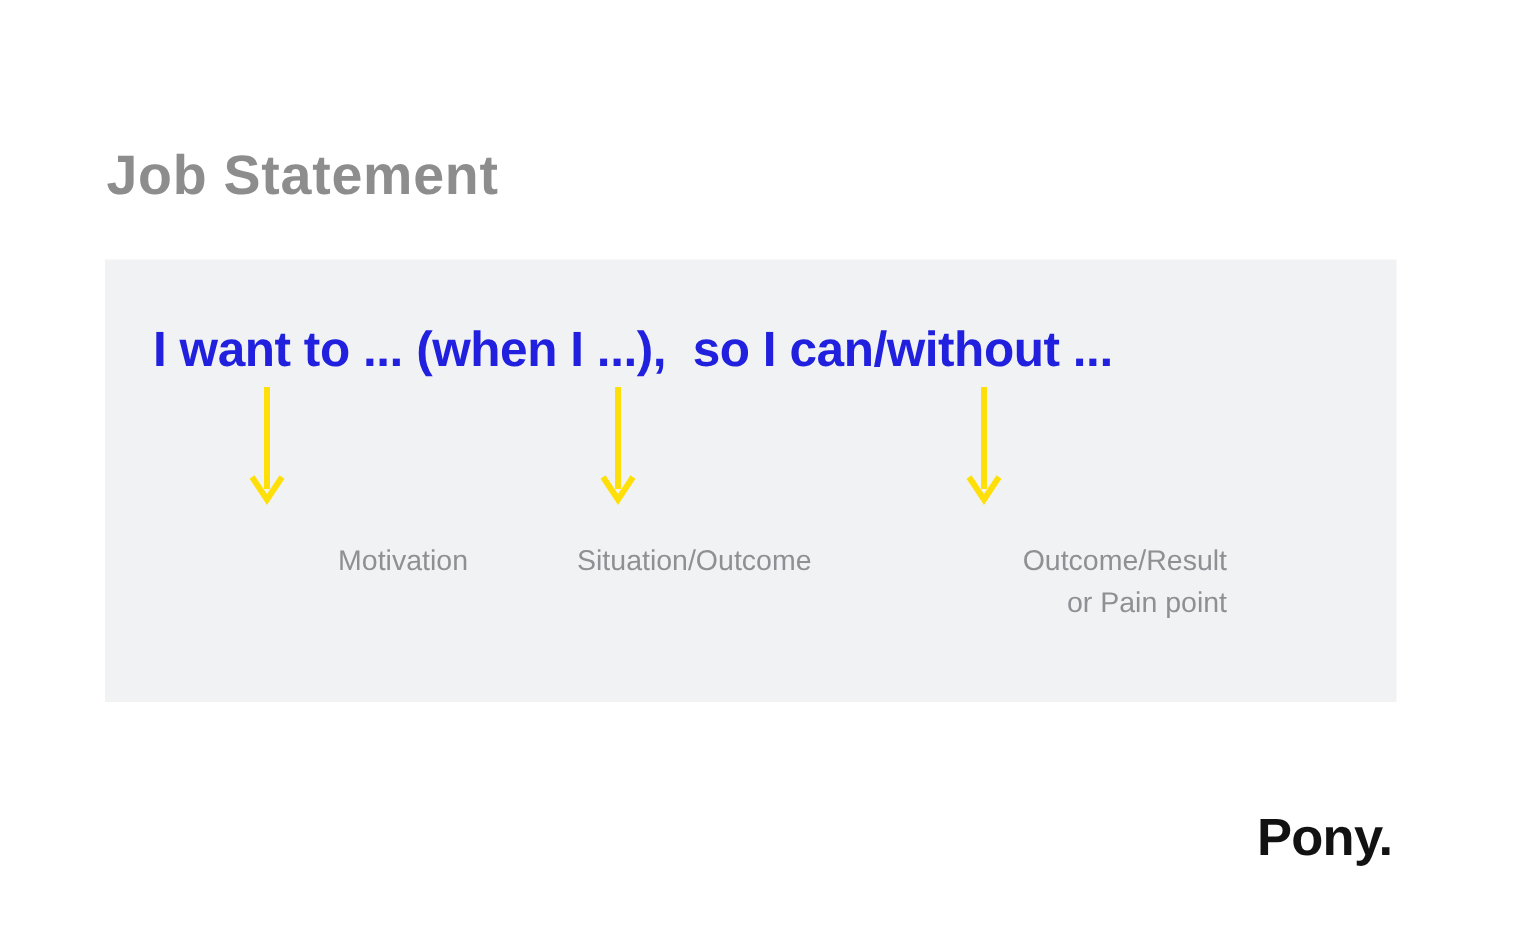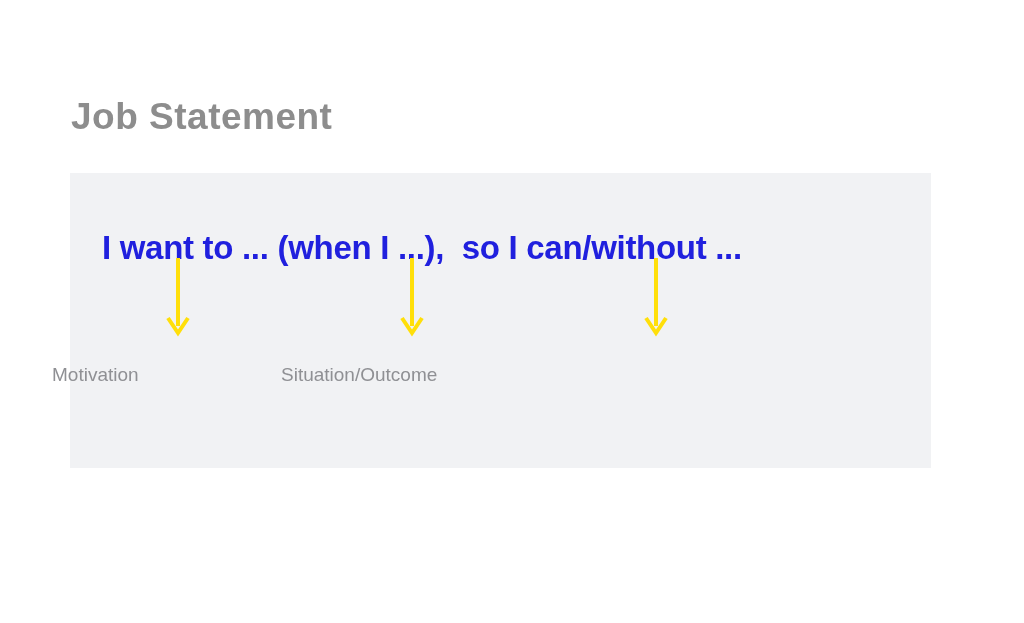--- a/index.html
+++ b/index.html
@@ -25,42 +25,42 @@
     position: absolute;
     left: 70px;
     top: 173px;
     width: 861px;
     height: 295px;
     background: #f1f2f4;
   }
   .statement {
     position: absolute;
     left: 102px;
-    top: 229px;
+    top: 214px;
     font-size: 33px;
     font-weight: 700;
     letter-spacing: -0.3px;
     color: #2020de;
     white-space: pre;
   }
   .arrow {
     position: absolute;
     top: 256px;
     width: 26px;
     height: 84px;
   }
   .arrow svg { display: block; width: 26px; height: 84px; }
   .arrow-1 { left: 165px; }
   .arrow-2 { left: 399px; }
   .arrow-3 { left: 643px; }
   .annotation {
     position: absolute;
     top: 361px;
     width: 260px;
-    text-align: left;
+    text-align: right;
     font-size: 19px;
     line-height: 28px;
     color: #8f9094;
   }
   .annotation-1 { left: 52px; }
   .annotation-2 { left: 281px; }
   .annotation-3 { left: 558px; }
   .annotation .line { display: block; }
   .logo {
     position: absolute;
@@ -103,15 +103,20 @@
   </div>
 
   <div class="annotation annotation-1">
     <span class="line">Motivation</span>
   </div>
 
   <div class="annotation annotation-2">
     <span class="line">Situation/Outcome</span>
   </div>
 
+  <div class="annotation annotation-3">
+    <span class="line">Outcome/Result</span>
+    <span class="line">or Pain point</span>
+  </div>
 
+  <div class="logo">Pony.</div>
 
 </div>
 
 </body></html>

